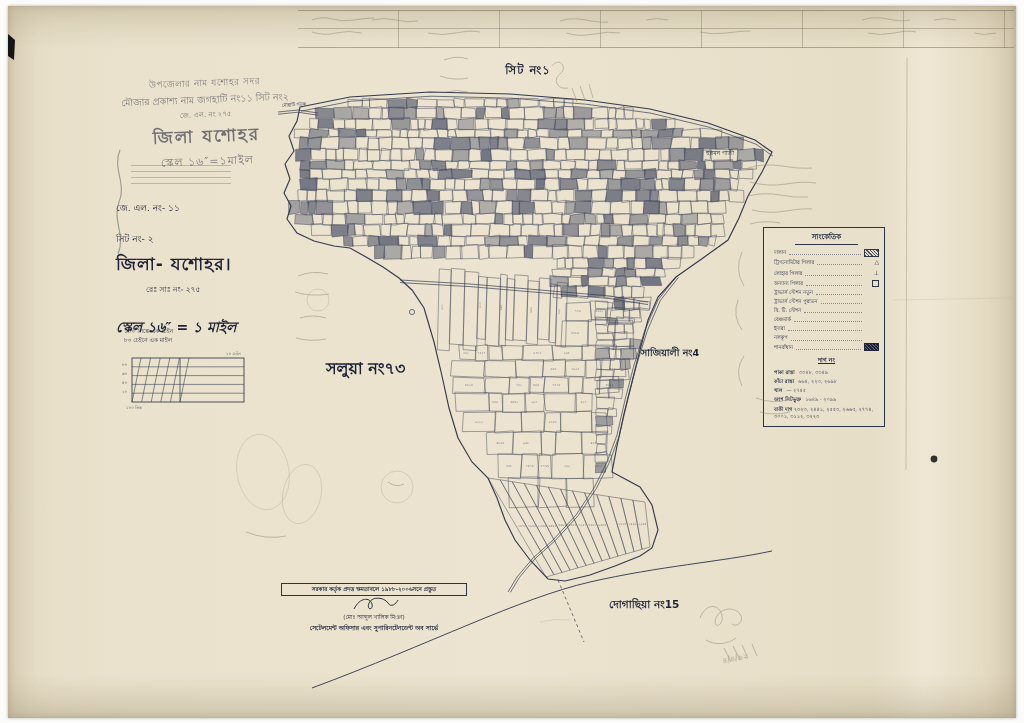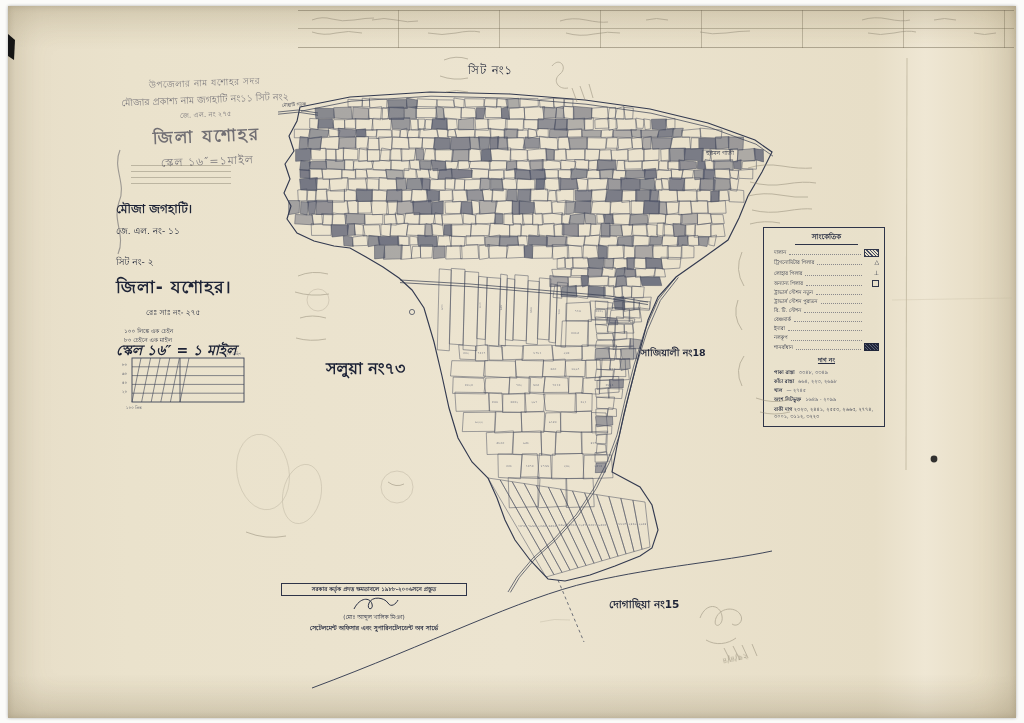--- a/index.html
+++ b/index.html
@@ -28,21 +28,21 @@
     background:repeating-linear-gradient(180deg,rgba(0,0,0,0) 0 5px,rgba(80,75,60,.6) 5px 6px);}
   .info{left:116px;top:197px;width:190px;color:#1d2336;}
   .info .i1{font-size:11px;font-weight:600;}
   .info .i2{font-size:12px;font-weight:600;margin-top:3px;}
   .info .i3{font-size:9px;margin-top:4px;}
   .info .i4{font-size:9px;margin-top:16px;}
   .info .i5{font-size:17px;font-weight:bold;margin-top:4px;letter-spacing:1px;}
   .info .i6{font-size:7.5px;margin-top:5px;margin-left:30px;}
   .info .i7{font-size:14px;margin-top:20px;font-weight:600;font-style:italic;}
   .sctext{left:124px;top:327px;width:130px;color:#2a3044;font-size:5.8px;line-height:1.6;}
-  .sheetlabel{left:468px;top:62px;width:120px;font-size:11.5px;font-weight:normal;color:#1c2236;letter-spacing:1px;}
+  .sheetlabel{left:468px;top:62px;width:120px;text-align:center;font-size:11.5px;font-weight:bold;color:#1c2236;letter-spacing:1px;}
   .neighbor{color:#1c2236;font-weight:600;}
   .n-salua{left:326px;top:356px;font-size:16px;}
   .n-sajiali{left:641px;top:346px;font-size:9.5px;}
   .n-dogachhia{left:609px;top:597px;font-size:10.5px;}
   .legend{left:763px;top:227px;width:122px;height:200px;border:1.2px solid #2e3448;background:rgba(236,228,208,.35);
     padding:3px 5px 2px 10px;box-sizing:border-box;color:#262c40;}
   .legend .ltitle{text-align:center;font-size:7px;font-weight:bold;border-bottom:1px solid #2e3448;width:60%;margin:0 auto 3px auto;padding-bottom:1px;}
   .lrow{display:flex;align-items:center;font-size:5px;line-height:1.82;}
   .lrow .llab{flex:0 0 auto;}
   .lrow .lfill{flex:1 1 auto;border-bottom:1px dotted rgba(60,66,90,.55);margin:0 3px;height:4px;}
@@ -745,21 +745,20 @@
     <div class="s1">উপজেলার নাম যশোহর সদর</div>
     <div class="s2">মৌজার প্রকাশ্য নাম জগহাটি নং১১ সিট নং২</div>
     <div class="s3">জে. এল. নং ২৭৫</div>
     <div class="s4">জিলা যশোহর</div>
     <div class="s5">স্কেল ১৬″=১মাইল</div>
   </div>
 
   <div class="abs ruled"></div>
 
   <div class="abs info">
-    <div class="i2">মৌজা    জগহাটি।</div>
     <div class="i3">জে. এল. নং-    ১১</div>
     <div class="i4">সিট নং-    ২</div>
     <div class="i5">জিলা- যশোহর।</div>
     <div class="i6">রেঃ সাঃ নং- ২৭৫</div>
     <div class="i7">স্কেল ১৬″ = ১ মাইল</div>
   </div>
 
   <div class="abs sctext">
     <div>১০০ লিঙ্কে এক চেইন</div>
     <div>৮০ চেইনে এক মাইল</div>
@@ -780,21 +779,21 @@
       <text x="4" y="18" font-size="4" fill="#3a4156">৮০</text>
       <text x="4" y="27" font-size="4" fill="#3a4156">৬০</text>
       <text x="4" y="36" font-size="4" fill="#3a4156">৪০</text>
       <text x="4" y="45" font-size="4" fill="#3a4156">২০</text>
       <text x="8" y="61" font-size="4" fill="#3a4156">১০০ লিঙ্ক</text>
       <text x="108" y="7" font-size="4" fill="#3a4156">২০ চেইন</text>
     </svg>
 
   <div class="abs sheetlabel">সিট নং১</div>
   <div class="abs neighbor n-salua">সলুয়া নং৭৩</div>
-  <div class="abs neighbor n-sajiali">সাজিয়ালী নং18</div>
+  <div class="abs neighbor n-sajiali">সাজিয়ালী নং4</div>
   <div class="abs neighbor n-dogachhia">দোগাছিয়া নং15</div>
 
   <div class="abs legend">
     <div class="ltitle">সাংকেতিক</div>
     <div id="legend-items">
         <div class="lrow">
           <span class="llab">দালান</span>
           <span class="lfill"></span>
           <span class="lsym">
             <span class="sym-hatch"></span>

